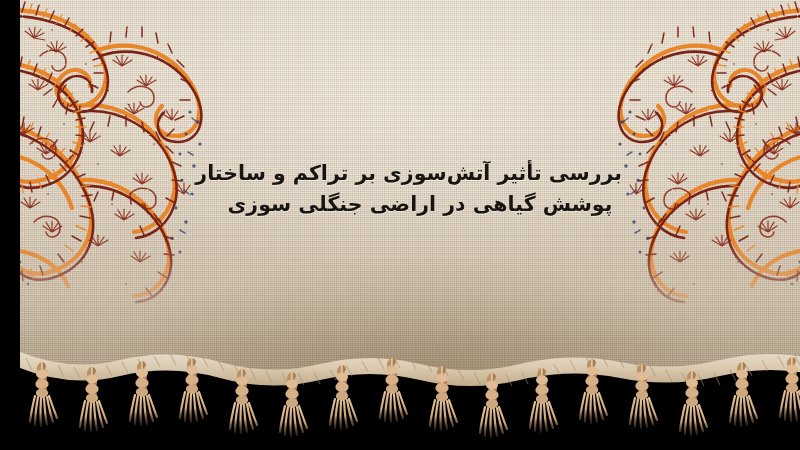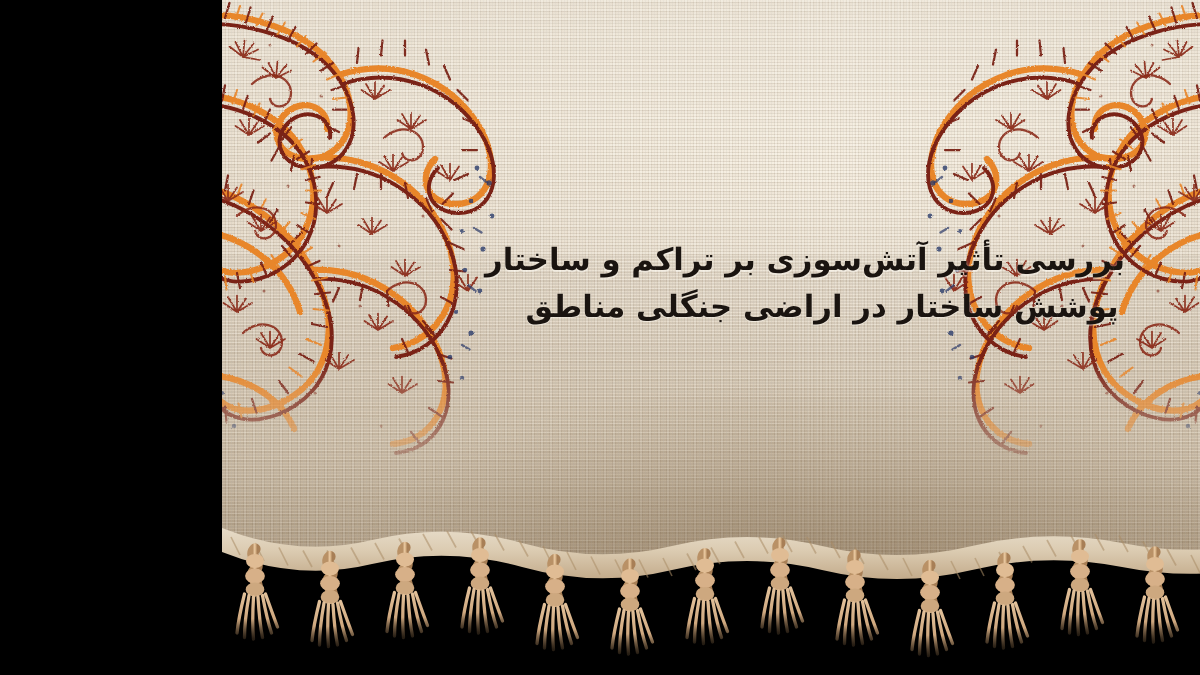--- a/index.html
+++ b/index.html
@@ -1,19 +1,19 @@
 <!DOCTYPE html>
 <html lang="fa" dir="rtl"><head>
 <meta charset="utf-8">
 <style>
   * { margin:0; padding:0; box-sizing:border-box; }
   html,body { width:800px; height:450px; overflow:hidden; background:#000; }
 
   .slide {
-    position:relative; width:652px; height:450px; overflow:hidden;
+    position:relative; width:780px; height:450px; overflow:hidden;
     background:#000;
     font-family:"DejaVu Sans","Liberation Sans",sans-serif;
   }
 
   
   .fabric {
     position:absolute; left:0; top:0; width:800px; height:376px;
     background:
       radial-gradient(ellipse 70% 60% at 50% 30%, rgba(255,250,240,.55), rgba(255,250,240,0) 70%),
       linear-gradient(180deg,#e6dccc 0%,#eae1d2 20%,#e9dfd0 55%,#ded1bd 86%,#d2c2aa 100%);
@@ -416,21 +416,21 @@
             <circle cx="160" cy="150" r="1"></circle>
           <circle cx="166" cy="234" r="1"></circle>
             <circle cx="132" cy="290" r="1"></circle>
         </g>
       </g>
     </svg>
   </div>
 
   <div class="title-block">
     <div class="title-line">بررسی تأثیر آتش‌سوزی بر تراکم و ساختار</div>
-    <div class="title-line">پوشش ساختار در اراضی جنگلی مناطق</div>
+    <div class="title-line">پوشش گیاهی در اراضی جنگلی سوزی</div>
   </div>
 
   <div class="black-floor"></div>
 
   <div class="edge-wrap">
     <svg viewBox="0 0 800 120" xmlns="http://www.w3.org/2000/svg">
       <defs>
         <linearGradient id="selvage" x1="0" y1="0" x2="0" y2="1">
           <stop offset="0%" stop-color="#e7dcc9"></stop>
           <stop offset="45%" stop-color="#dbcbb1"></stop>

